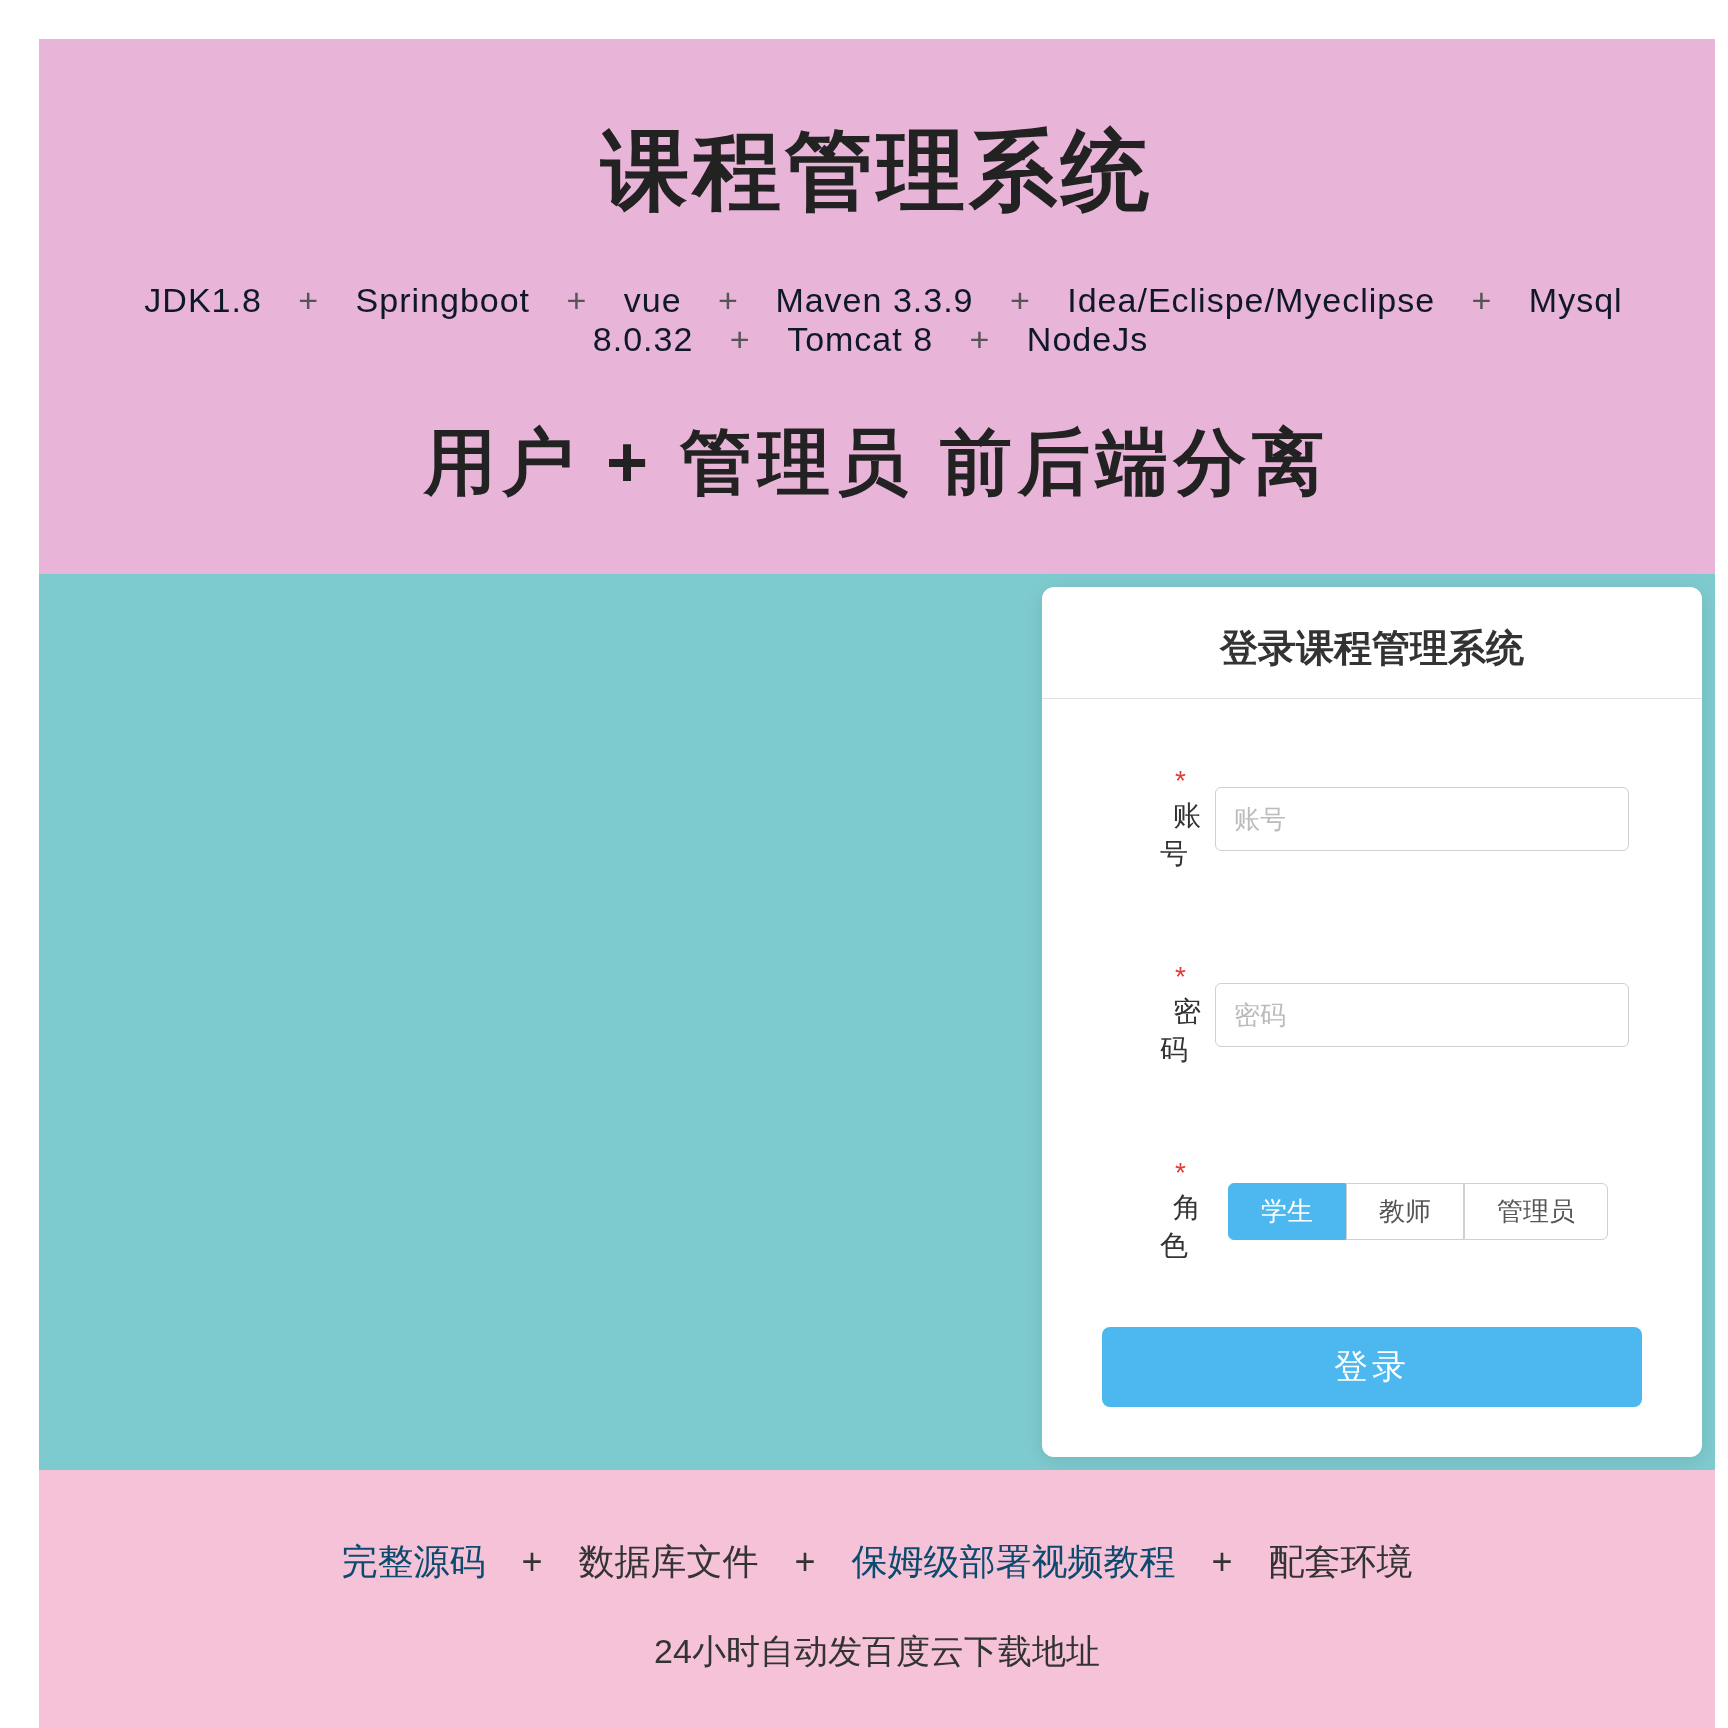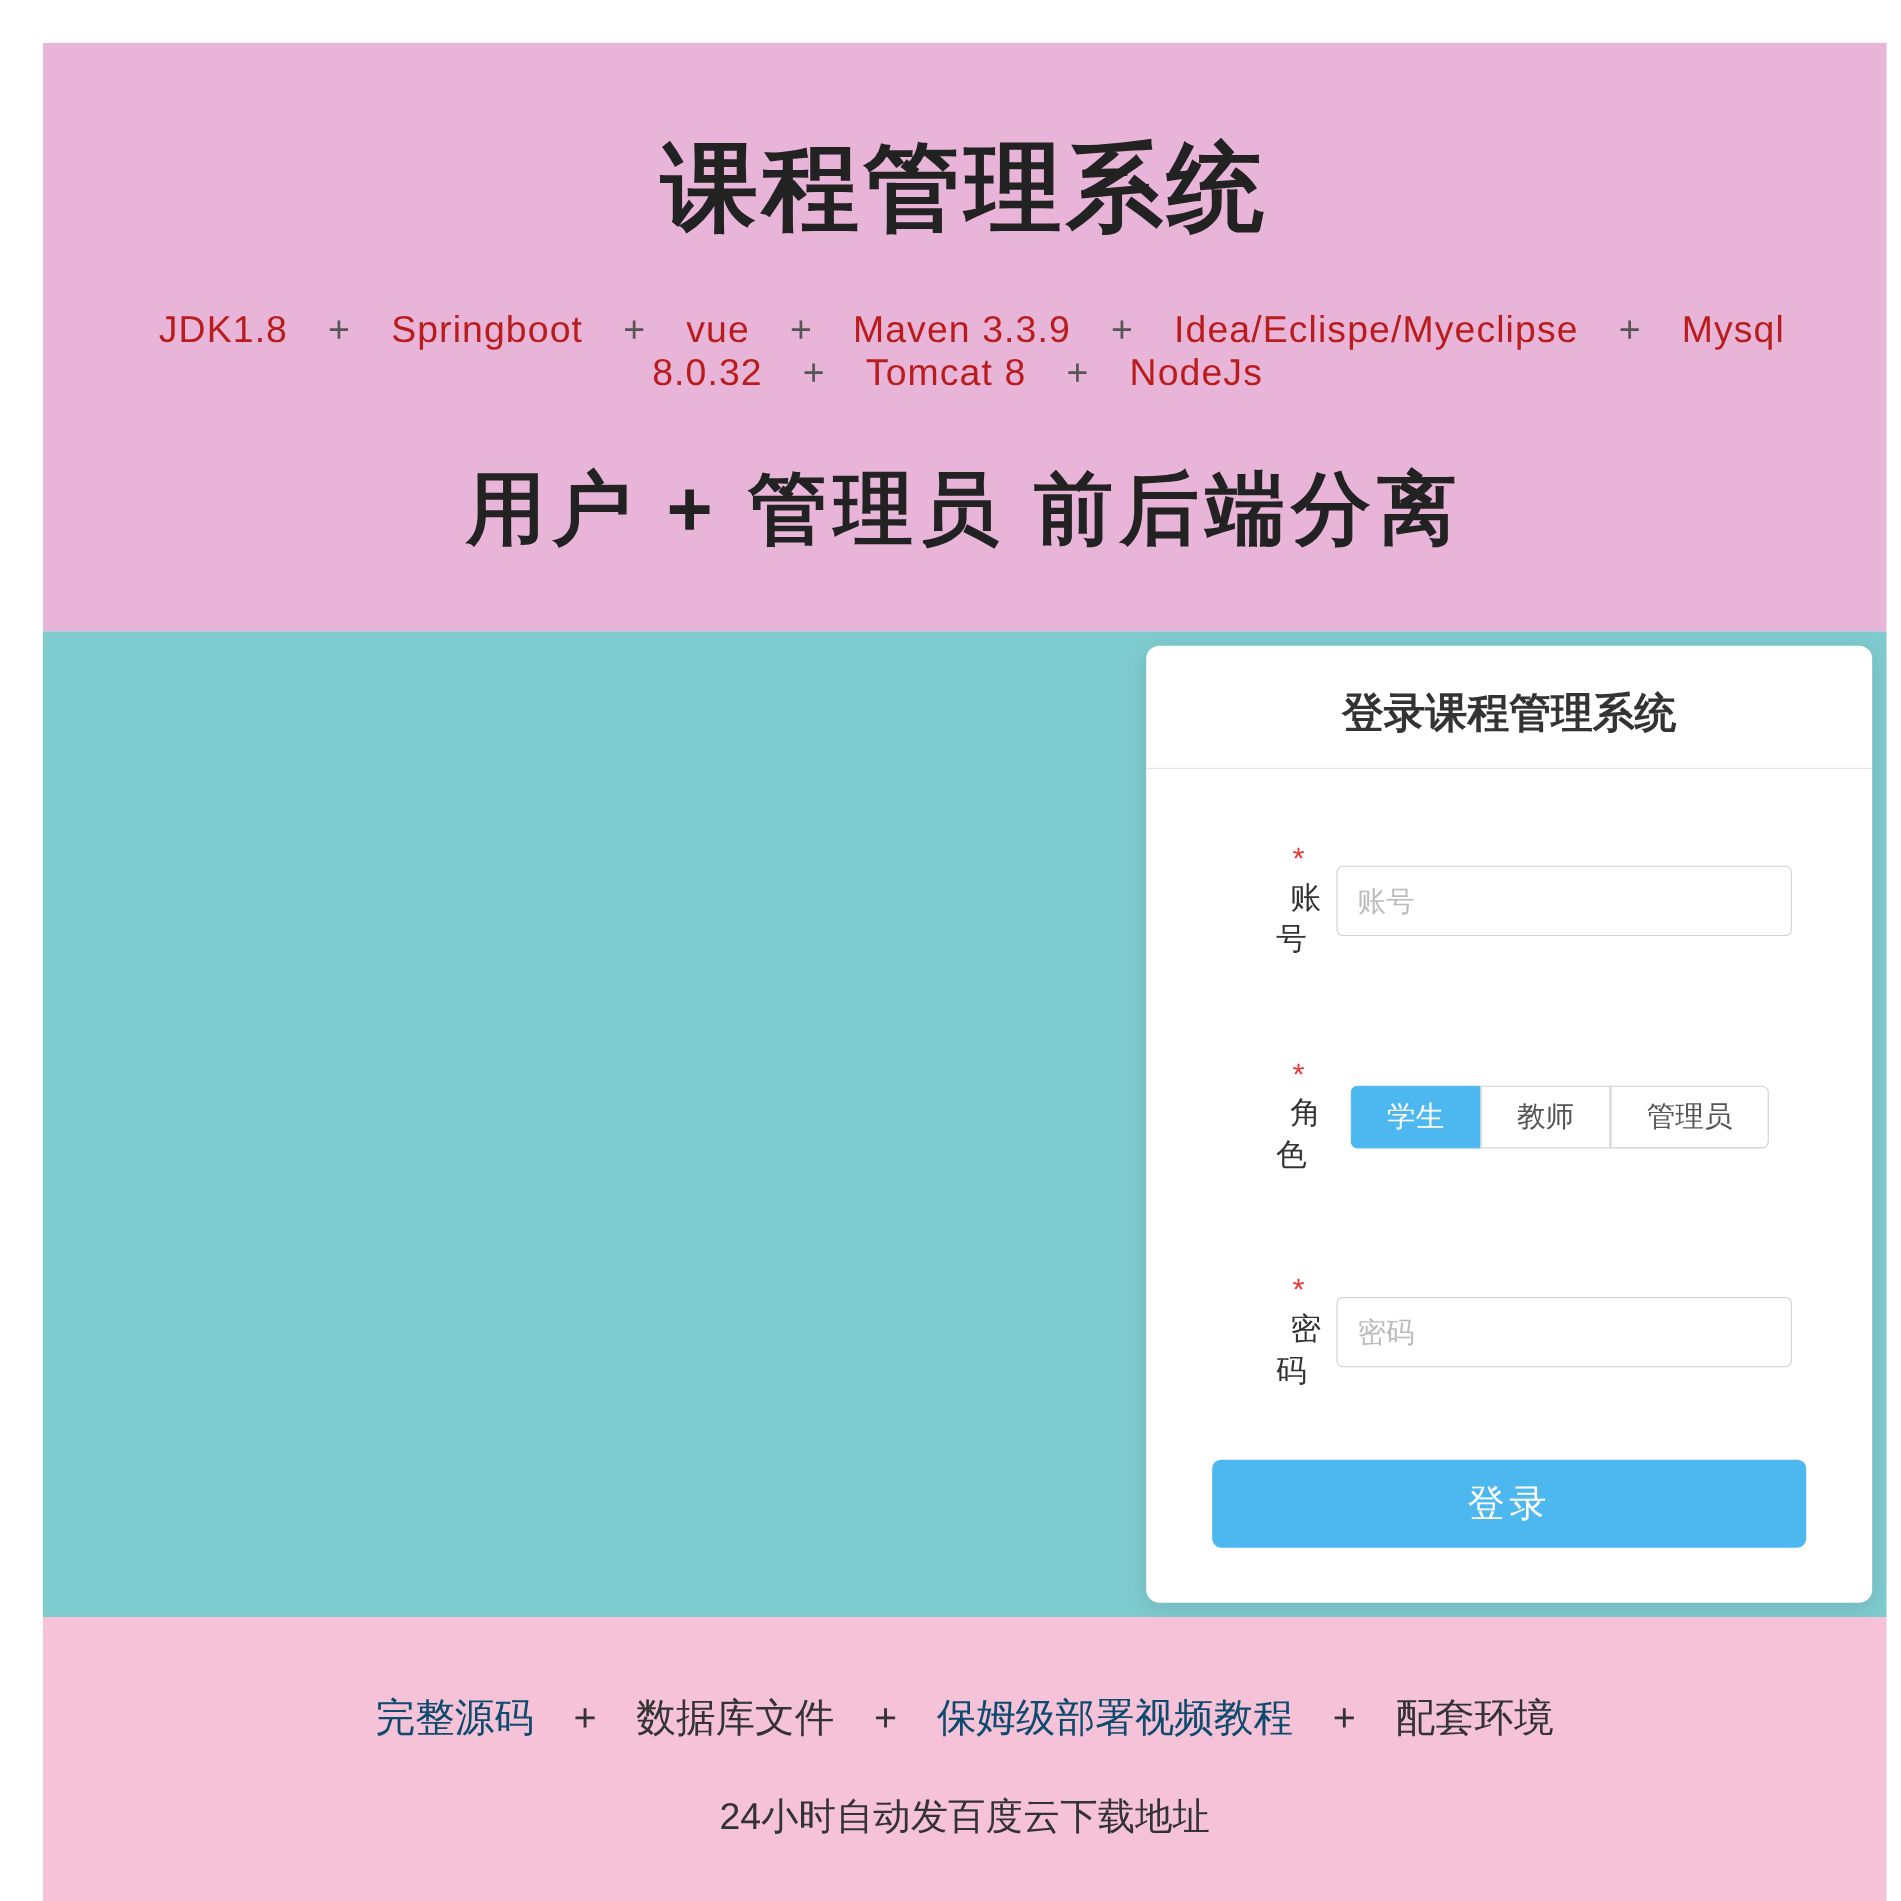--- a/index.html
+++ b/index.html
@@ -38,21 +38,21 @@
     }
 
     .tech-stack {
       font-size: 34px;
       color: #888;
       margin-bottom: 30px;
       letter-spacing: 1px;
     }
 
     .tech-stack .highlight {
-      color: #b91c1c;
+      color: #0f172a;
     }
 
     .tech-stack .normal {
       color: #555;
     }
 
     .subtitle {
       font-size: 72px;
       font-weight: bold;
       color: #222;
@@ -226,35 +226,35 @@
           <label class="form-label">
             <span class="required">*</span>
             <span>账号</span>
           </label>
           <input class="form-input" type="text" placeholder="账号" style="">
         </div>
 
         <div class="form-row">
           <label class="form-label">
             <span class="required">*</span>
+            <span>密码</span>
+          </label>
+          <input class="form-input" type="password" placeholder="密码" style="">
+        </div>
+
+        <div class="form-row">
+          <label class="form-label">
+            <span class="required">*</span>
             <span>角色</span>
           </label>
           <div class="role-group">
             <button class="role-btn active">学生</button>
             <button class="role-btn">教师</button>
             <button class="role-btn">管理员</button>
           </div>
-        </div>
-
-        <div class="form-row">
-          <label class="form-label">
-            <span class="required">*</span>
-            <span>密码</span>
-          </label>
-          <input class="form-input" type="password" placeholder="密码" style="">
         </div>
 
       </div>
 
       <div class="login-btn-row">
         <button class="login-btn">登录</button>
       </div>
     </div>
   </div>
 

